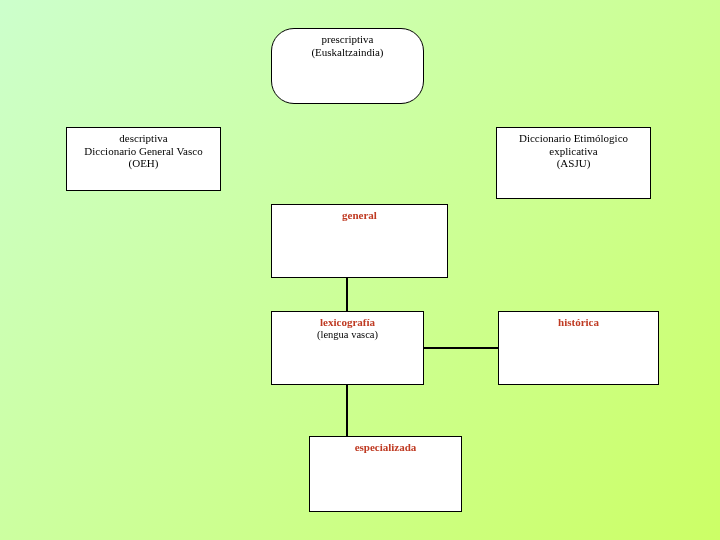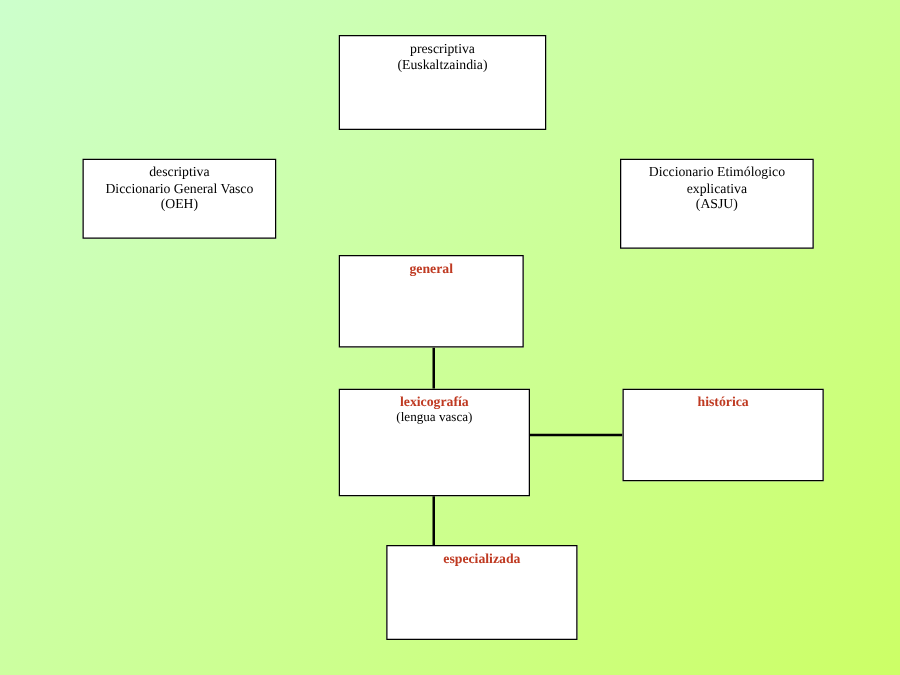--- a/index.html
+++ b/index.html
@@ -55,25 +55,25 @@
     white-space: nowrap;
   }
   .node .sub {
     display: block;
     font-size: 10.5px;
     color: #000000;
     white-space: nowrap;
   }
 
   
-  #node-prescriptiva  { left: 271px; top: 28px;  width: 166px; height: 76px; }
+  #node-prescriptiva  { left: 271px; top: 28px;  width: 153px; height: 76px; border-radius: 23px; }
   #node-descriptiva   { left: 66px;  top: 127px; width: 155px; height: 64px; }
   #node-explicativa   { left: 496px; top: 127px; width: 155px; height: 72px; }
-  #node-general       { left: 271px; top: 204px; width: 148px; height: 74px; }
-  #node-lexicografia  { left: 271px; top: 311px; width: 153px; height: 86px; }
+  #node-general       { left: 271px; top: 204px; width: 177px; height: 74px; }
+  #node-lexicografia  { left: 271px; top: 311px; width: 153px; height: 74px; }
   #node-historica     { left: 498px; top: 311px; width: 161px; height: 74px; }
   #node-especializada { left: 271px; top: 436px; width: 153px; height: 76px; margin-left: 38px; }
 
   
   #conn-general-lexico      { left: 346px; top: 278px; height: 33px; }
   #conn-lexico-especializada{ left: 346px; top: 385px; height: 51px; }
   #conn-lexico-historica    { left: 424px; top: 347px; width: 74px; }
 </style>
 </head>
 <body>

